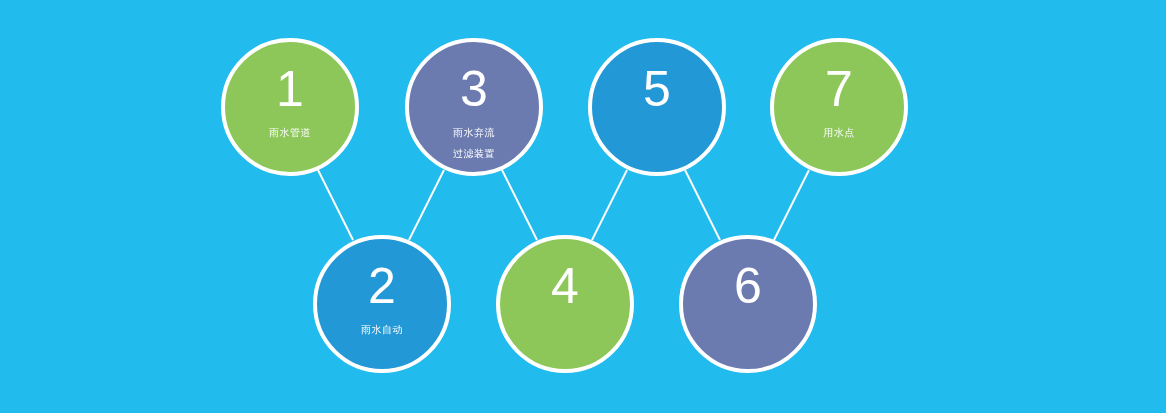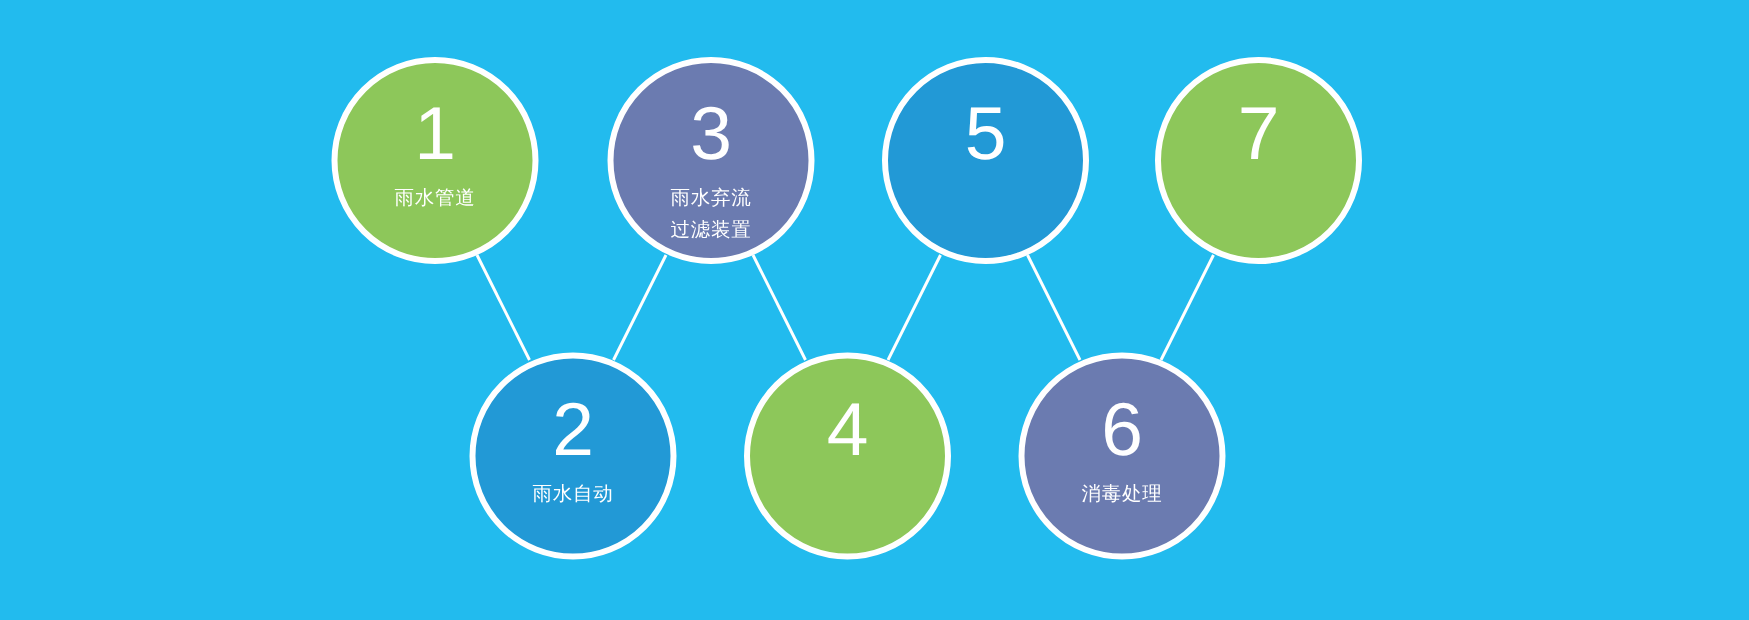--- a/index.html
+++ b/index.html
@@ -23,21 +23,21 @@
   .node .num {
     position: absolute; left: 0; right: 0;
     top: 22px;
     font-family: "Liberation Sans", sans-serif;
     font-size: 50px; font-weight: 300; line-height: 50px;
     -webkit-text-stroke: 0px;
   }
   .node .lbl {
     position: absolute; left: 0; right: 0;
     top: 80px;
-    font-size: 13px; line-height: 21px;
+    font-size: 10px; line-height: 21px;
     white-space: pre-line;
     letter-spacing: 0.5px;
   }
 </style>
 </head>
 <body>
 
 <div id="canvas">
   <svg class="links" viewBox="0 0 1166 413">
     <line x1="318" y1="170" x2="353" y2="240" stroke="#FFFFFF" stroke-width="2"></line>
@@ -67,19 +67,19 @@
   <div class="node" style="left:496px; top:235px; background:#8DC75A;">
     <div class="num">4</div>
   </div>
 
   <div class="node" style="left:588px; top:38px; background:#2299D6;">
     <div class="num">5</div>
   </div>
 
   <div class="node" style="left:679px; top:235px; background:#6B7BB0;">
     <div class="num">6</div>
-    <div class="lbl">消毒处理</div>
   </div>
 
   <div class="node" style="left:770px; top:38px; background:#8DC75A;">
     <div class="num">7</div>
+    <div class="lbl">用水点</div>
   </div>
 </div>
 
 </body></html>

